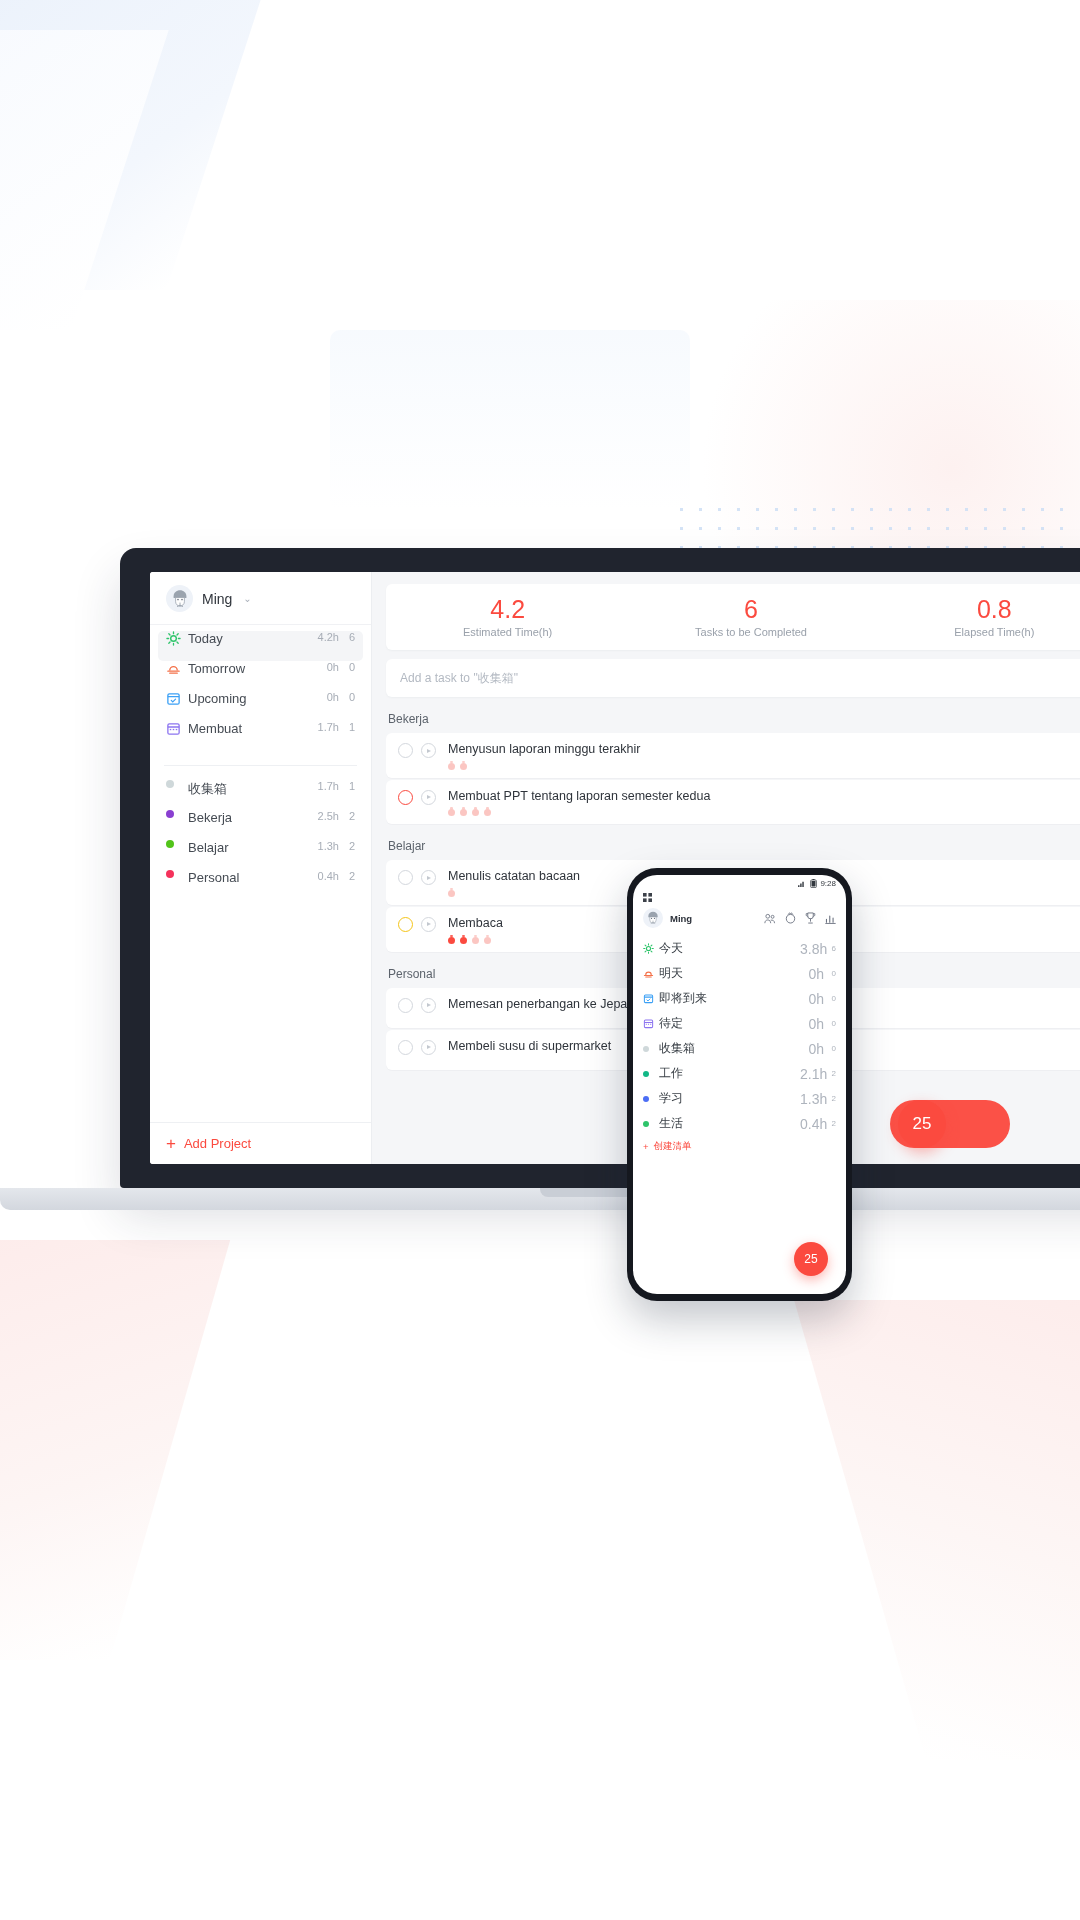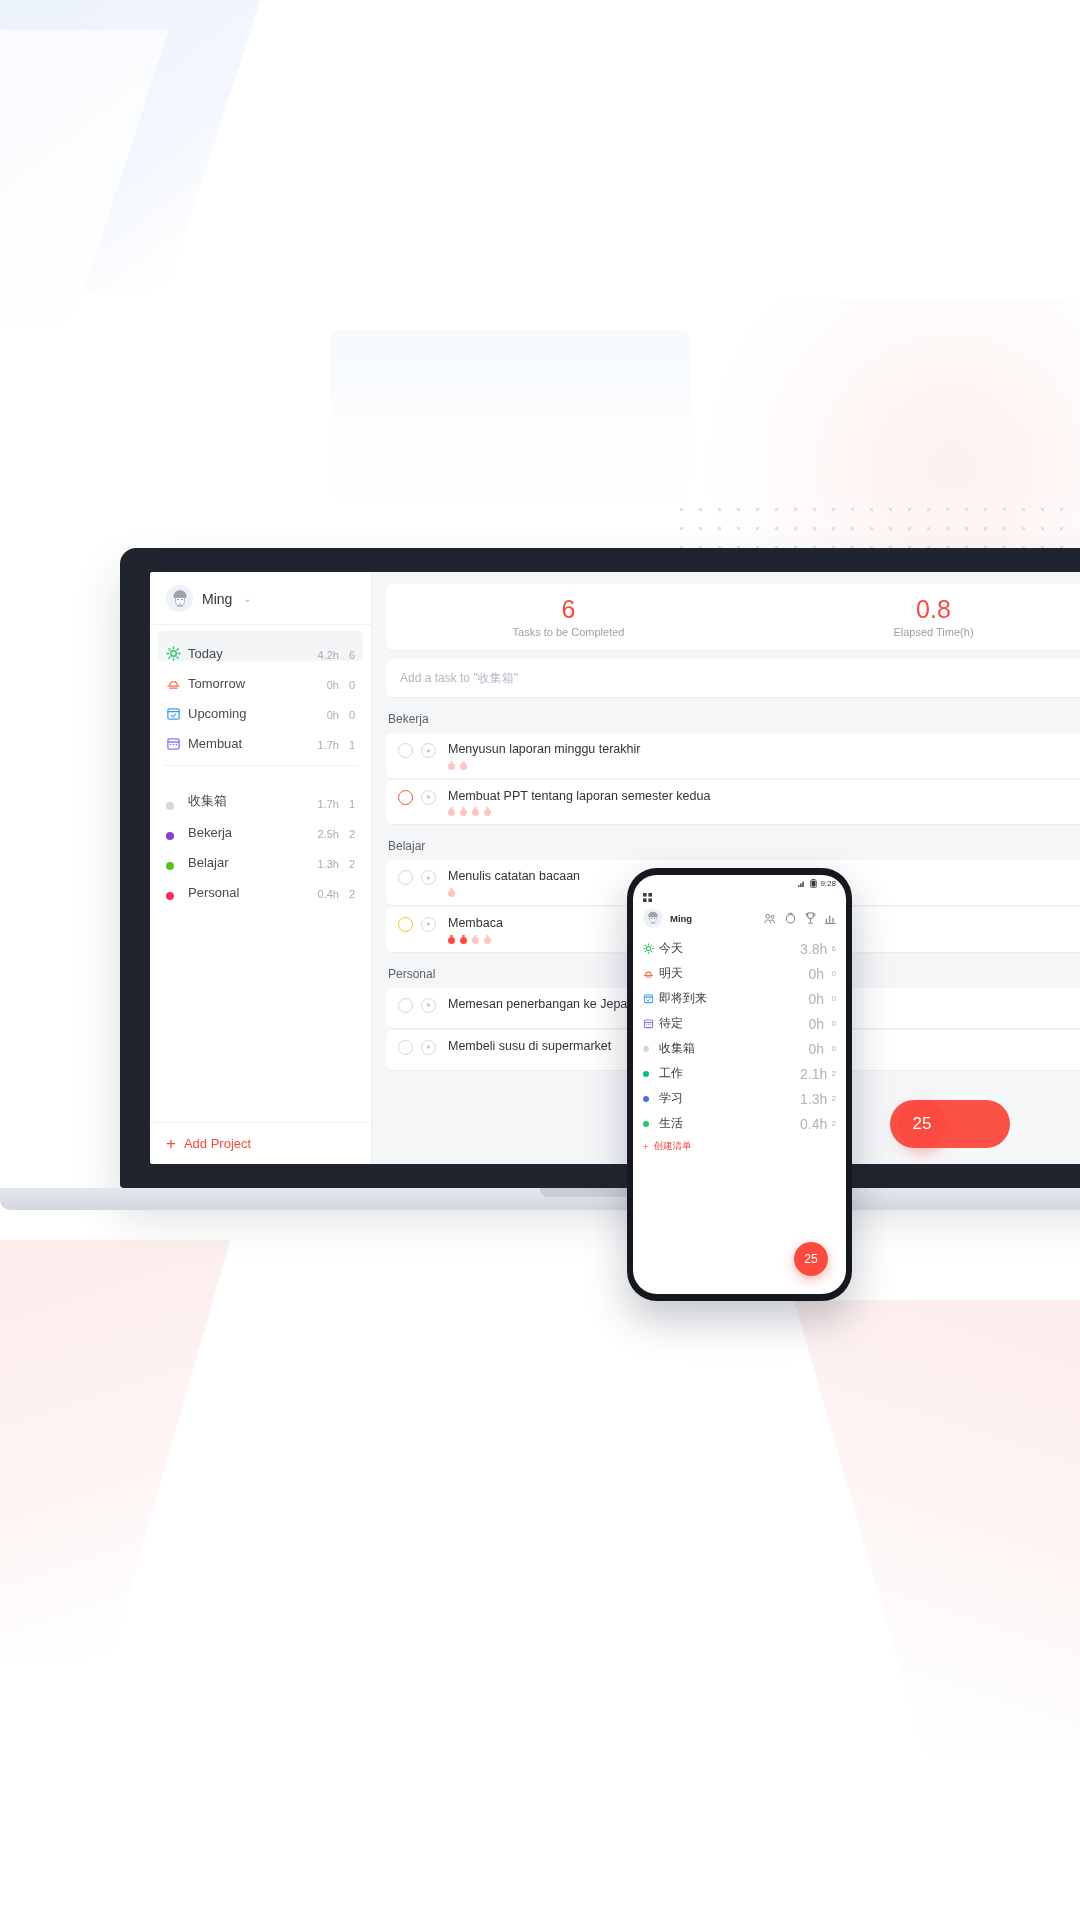--- a/index.html
+++ b/index.html
@@ -117,21 +117,21 @@
     width: 27px; height: 27px; border-radius: 50%;
     background: #eef2f8;
     display: flex; align-items: center; justify-content: center;
     flex: 0 0 auto;
   }
   .user-name { font-size: 14px; color: #30353c; }
   .caret { color: #a9b0ba; font-size: 10px; margin-left: 2px; }
 
   .nav-group { padding: 6px 8px 4px 8px; }
   .nav-item {
-    display: flex; align-items: flex-end;
+    display: flex; align-items: flex-start;
     height: 30px; padding: 0 8px 0 8px;
     border-radius: 5px;
     color: #454b53;
   }
   .nav-item.active { background: #f4f5f7; }
   .nav-ico { width: 22px; display: flex; align-items: center; }
   .nav-label { flex: 1 1 auto; font-size: 13px; }
   .nav-hours { font-size: 11px; color: #a7adb6; width: 34px; text-align: right; }
   .nav-count { font-size: 11px; color: #a7adb6; width: 16px; text-align: right; }
 
@@ -417,20 +417,24 @@
 
         <div class="add-project">
           <span class="plus">+</span>
           <span>Add Project</span>
         </div>
       </div>
 
       <div class="app-main">
 
         <div class="stats-card">
+          <div class="stat">
+            <div class="stat-val">4.2</div>
+            <div class="stat-lbl">Estimated Time(h)</div>
+          </div>
           <div class="stat">
             <div class="stat-val">6</div>
             <div class="stat-lbl">Tasks to be Completed</div>
           </div>
           <div class="stat">
             <div class="stat-val">0.8</div>
             <div class="stat-lbl">Elapsed Time(h)</div>
           </div>
         </div>
 

